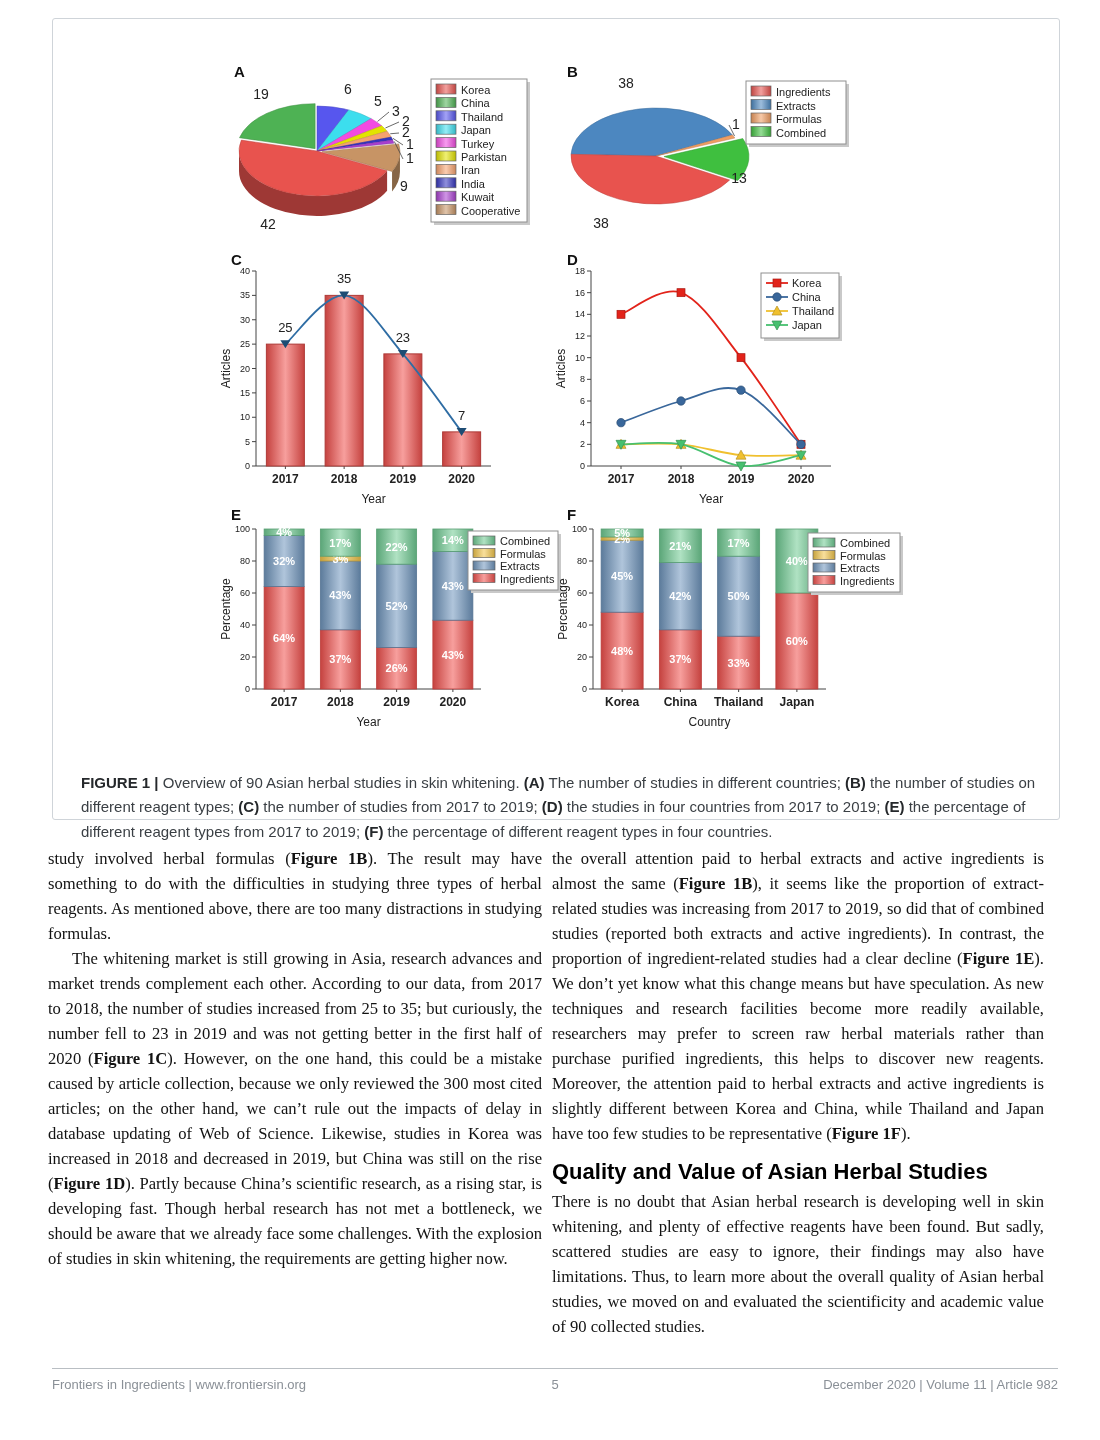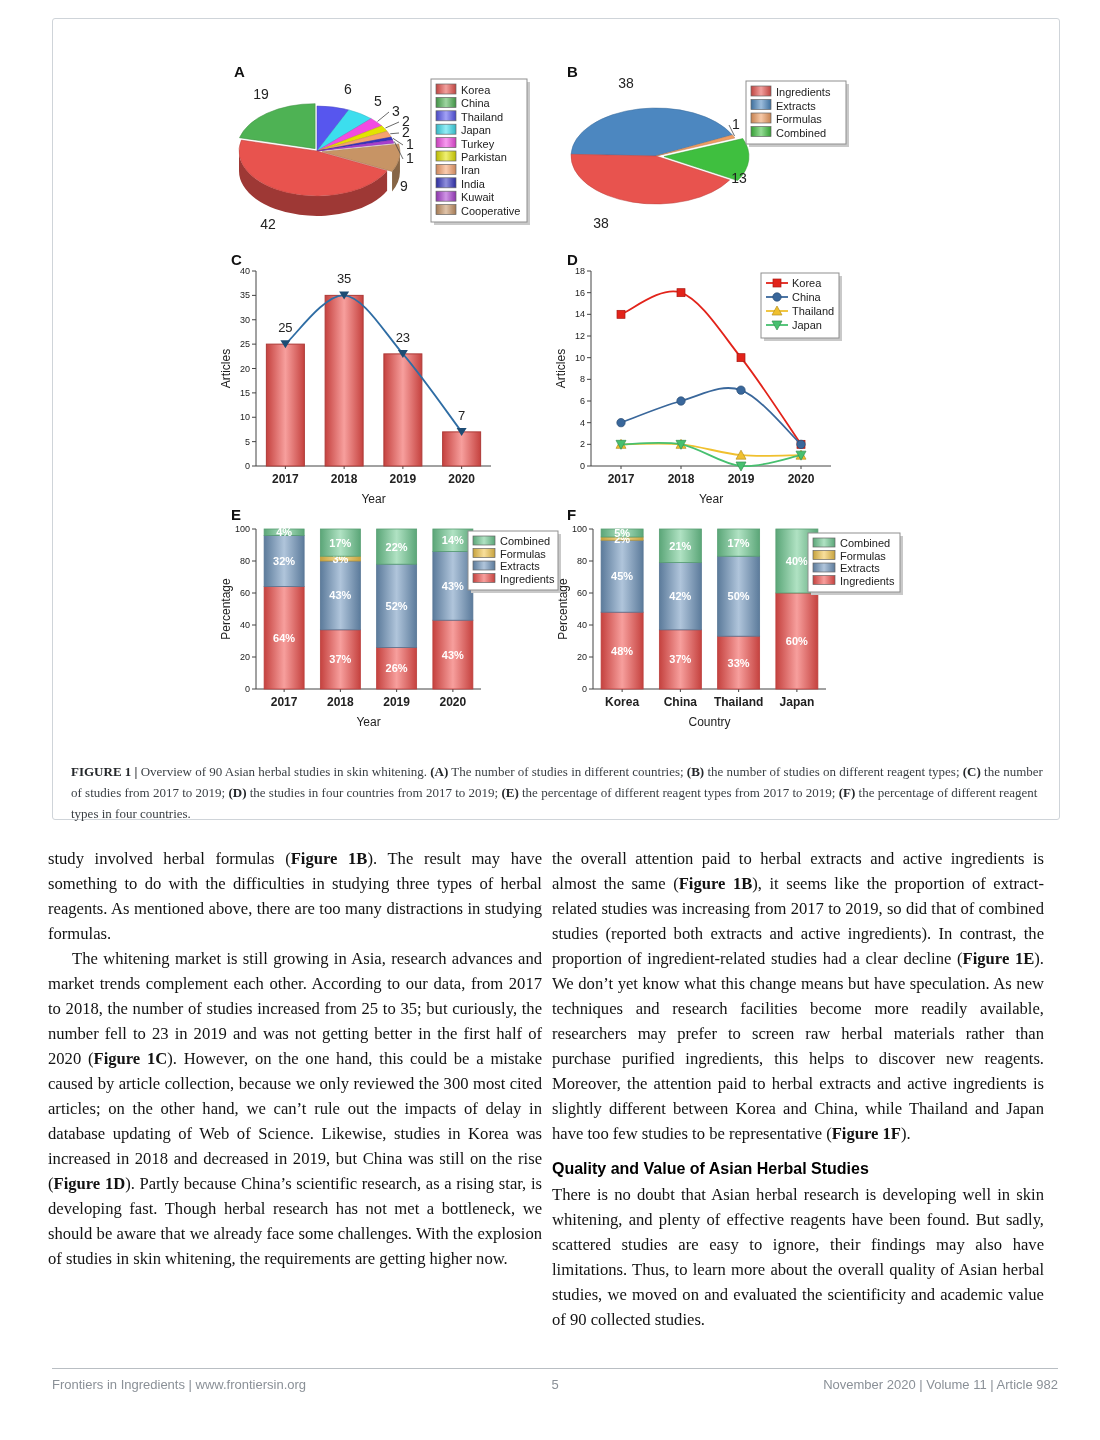--- a/index.html
+++ b/index.html
@@ -3,27 +3,27 @@
 <meta charset="utf-8">
 <style>
   html,body{margin:0;padding:0;background:#fff;}
   .page{position:relative;width:1100px;height:1440px;background:#fff;overflow:hidden;
         font-family:"Liberation Serif",serif;color:#121212;}
   .figure-box{position:absolute;left:52px;top:18px;width:1006px;height:800px;
         border:1px solid #cfd4d9;border-radius:3px;background:#fff;}
   .panel-letter{position:absolute;font-family:"Liberation Sans",sans-serif;
         font-weight:bold;font-size:15px;color:#111;}
   .panel-svg{position:absolute;}
-  .caption{position:absolute;left:16px;top:740px;width:974px;margin:2px;
-        font-family:Liberation Serif, serif;font-size:13px;line-height:1.62;color:#3a3f44;}
+  .caption{position:absolute;left:16px;top:740px;width:974px;margin:12px;
+        font-family:Liberation Sans, sans-serif;font-size:15px;line-height:1.62;color:#3a3f44;}
   .caption b{color:#25282b;}
   .col{position:absolute;top:846px;font-size:16.6px;line-height:25px;text-align:justify;}
   .col p{margin:0;}
   .col p.indent{text-indent:24px;}
-  .col h2{font-family:"Liberation Sans",sans-serif;font-size:16px;line-height:1.2;
+  .col h2{font-family:"Liberation Sans",sans-serif;font-size:22px;line-height:1.2;
         margin:13px 0 4px 0;color:#000;}
   .col-left{left:48px;width:494px;}
   .col-right{left:552px;width:492px;}
   .footer-line{position:absolute;left:52px;top:1368px;width:1006px;height:0;
         border-top:1.5px solid #b9bec3;}
   .footer{position:absolute;left:52px;top:1377px;width:1006px;
         font-family:"Liberation Sans",sans-serif;font-size:13px;color:#8a9097;}
   .footer .f-left{position:absolute;left:0;}
   .footer .f-center{position:absolute;left:0;right:0;text-align:center;}
   .footer .f-right{position:absolute;right:0;}
@@ -536,15 +536,15 @@
   <div class="col col-right">
       <p><span>the overall attention paid to herbal extracts and active ingredients is almost the same (</span><b>Figure 1B</b><span>), it seems like the proportion of extract-related studies was increasing from 2017 to 2019, so did that of combined studies (reported both extracts and active ingredients). In contrast, the proportion of ingredient-related studies had a clear decline (</span><b>Figure 1E</b><span>). We don’t yet know what this change means but have speculation. As new techniques and research facilities become more readily available, researchers may prefer to screen raw herbal materials rather than purchase purified ingredients, this helps to discover new reagents. Moreover, the attention paid to herbal extracts and active ingredients is slightly different between Korea and China, while Thailand and Japan have too few studies to be representative (</span><b>Figure 1F</b><span>).</span></p>
       <h2>Quality and Value of Asian Herbal Studies</h2>
       <p><span>There is no doubt that Asian herbal research is developing well in skin whitening, and plenty of effective reagents have been found. But sadly, scattered studies are easy to ignore, their findings may also have limitations. Thus, to learn more about the overall quality of Asian herbal studies, we moved on and evaluated the scientificity and academic value of 90 collected studies.</span></p>
     </div>
 
   <div class="footer-line"></div>
   <div class="footer">
     <span class="f-left">Frontiers in Ingredients | www.frontiersin.org</span>
     <span class="f-center">5</span>
-    <span class="f-right">November 2020 | Volume 11 | Article 982</span>
+    <span class="f-right">December 2020 | Volume 11 | Article 982</span>
   </div>
 </div>
 
 </body></html>

